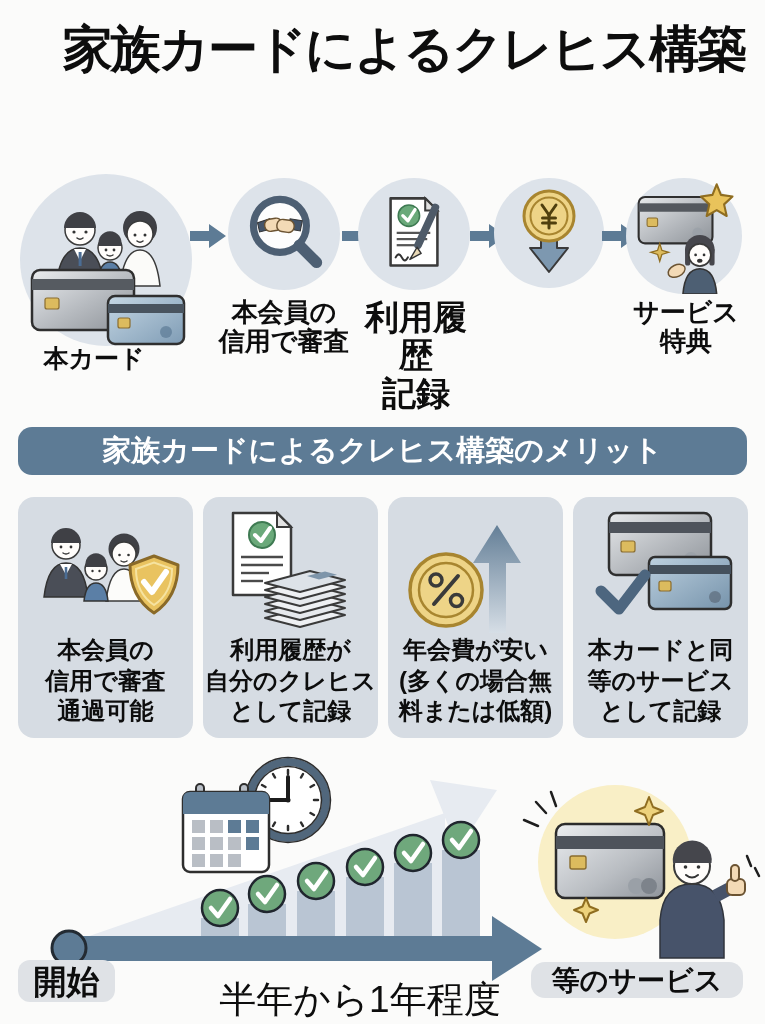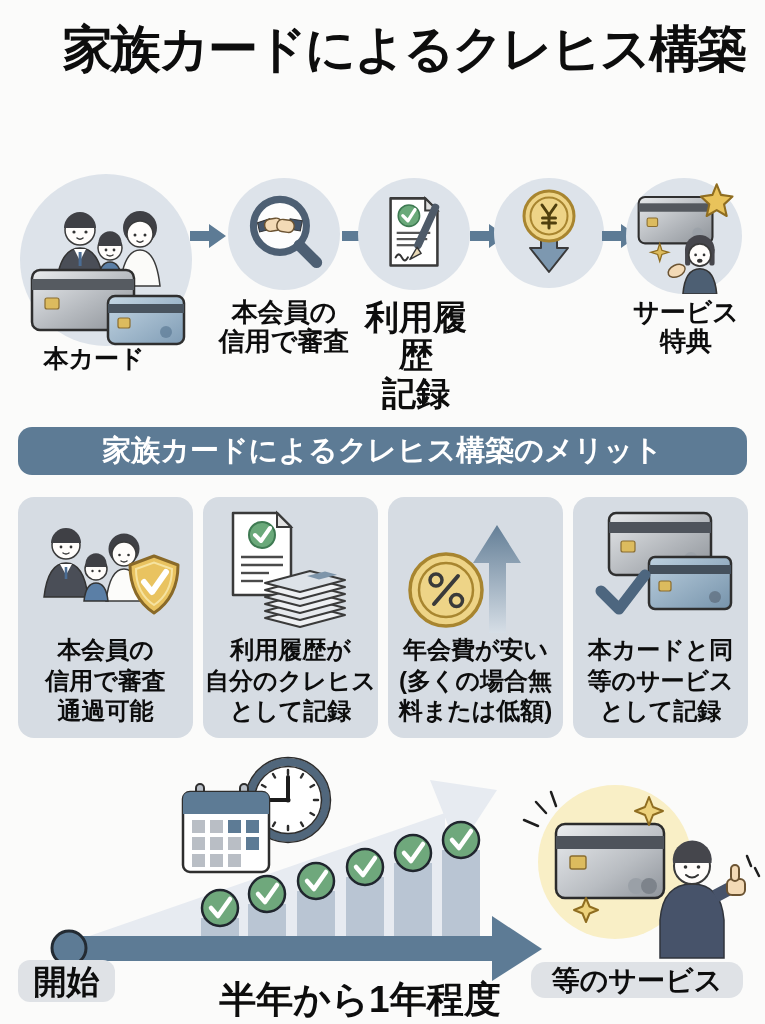--- a/index.html
+++ b/index.html
@@ -28,21 +28,21 @@
               border-radius:16px;text-align:center;}
   .merit-card svg{display:block;margin:8px auto 0;}
   .merit-label{font-size:24px;font-weight:800;line-height:1.28;white-space:pre-line;color:#0d0d0d;}
   .bottom{position:absolute;top:750px;left:0;width:765px;height:274px;}
   .bottom-svg{position:absolute;inset:0;}
   .badge{position:absolute;background:var(--badge-bg);border-radius:12px;display:flex;
          align-items:flex-start;justify-content:center;font-weight:800;color:#0d0d0d;}
   .badge-start{left:18px;top:210px;width:97px;height:42px;font-size:33px;}
   .badge-result{left:531px;top:212px;width:212px;height:36px;font-size:28px;border-radius:14px;}
   .duration{position:absolute;left:150px;top:225px;width:420px;text-align:center;
-            font-size:37px;font-weight:700;color:#0d0d0d;}
+            font-size:37px;font-weight:400;color:#0d0d0d;}
 </style>
 </head>
 <body>
 
 <div class="page">
 
   <div class="title">家族カードによるクレヒス構築</div>
 
 
   <div class="steps">

